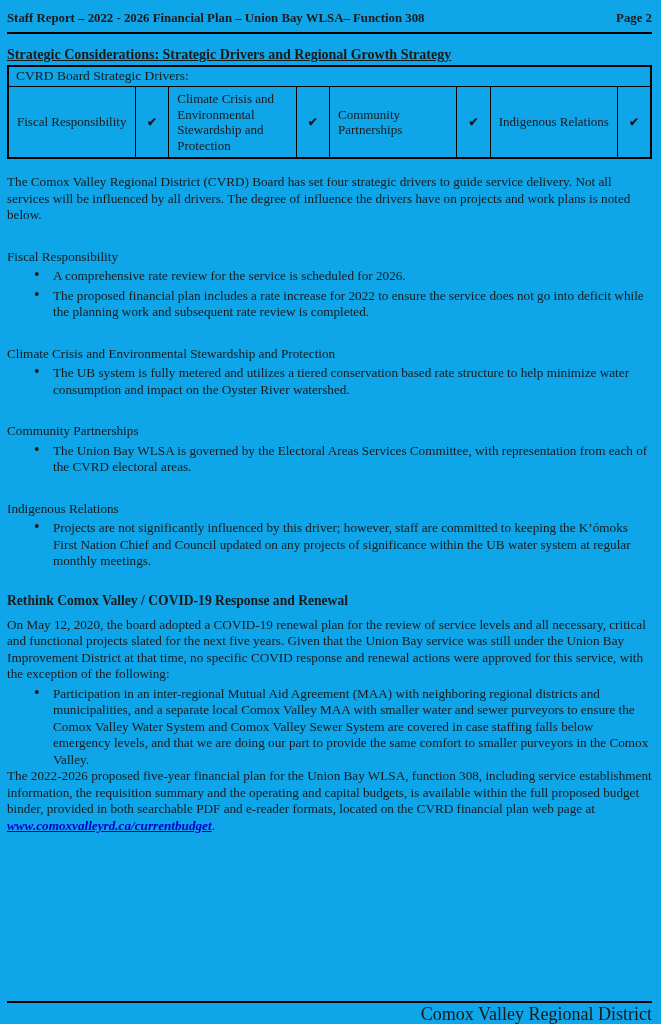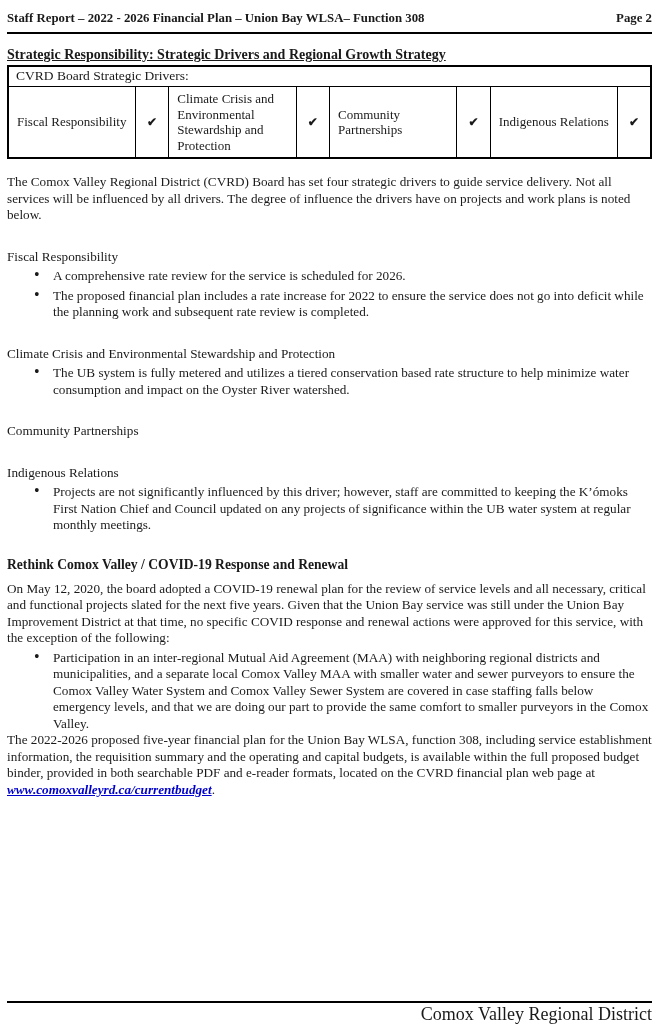--- a/index.html
+++ b/index.html
@@ -2,21 +2,21 @@
 <html><head>
 <meta charset="utf-8">
 <style>
   * { box-sizing: border-box; }
   html, body { margin: 0; padding: 0; background: #e8e8e8; }
   .page {
     position: relative;
     width: 661px;
     height: 1024px;
     margin: 0 auto;
-    background: #ffffff;
+    background: #0ea5e9;
     color: #1a1a1a;
     font-family: "Liberation Serif", "DejaVu Serif", serif;
     font-size: 13.2px;
     line-height: 16.5px;
     padding: 10px 9px 0 7px;
     overflow: hidden;
   }
   .doc-header {
     display: flex;
     justify-content: space-between;
@@ -106,21 +106,21 @@
 </head>
 <body>
 
 <div class="page">
 
   <div class="doc-header">
     <span>Staff Report – 2022 - 2026 Financial Plan – Union Bay WLSA– Function 308</span>
     <span>Page 2</span>
   </div>
 
-  <h1 class="sec-title">Strategic Responsibility: Strategic Drivers and Regional Growth Strategy</h1>
+  <h1 class="sec-title">Strategic Considerations: Strategic Drivers and Regional Growth Strategy</h1>
 
   <table class="drivers">
     <tbody>
       <tr>
         <td class="caption" colspan="8">CVRD Board Strategic Drivers:</td>
       </tr>
       <tr>
         <td class="driver-label">Fiscal Responsibility</td>
         <td class="driver-check">✔</td>
         <td class="driver-label">Climate Crisis and Environmental Stewardship and Protection</td>
@@ -140,20 +140,23 @@
     <li>A comprehensive rate review for the service is scheduled for 2026.</li>
     <li>The proposed financial plan includes a rate increase for 2022 to ensure the service does not go into deficit while the planning work and subsequent rate review is completed.</li>
   </ul>
 
   <p class="subhead">Climate Crisis and Environmental Stewardship and Protection</p>
   <ul class="bullets">
     <li>The UB system is fully metered and utilizes a tiered conservation based rate structure to help minimize water consumption and impact on the Oyster River watershed.</li>
   </ul>
 
   <p class="subhead">Community Partnerships</p>
+  <ul class="bullets">
+    <li>The Union Bay WLSA is governed by the Electoral Areas Services Committee, with representation from each of the CVRD electoral areas.</li>
+  </ul>
 
   <p class="subhead">Indigenous Relations</p>
   <ul class="bullets">
     <li>Projects are not significantly influenced by this driver; however, staff are committed to keeping the K’ómoks First Nation Chief and Council updated on any projects of significance within the UB water system at regular monthly meetings.</li>
   </ul>
 
   <h2 class="bold-head tight">Rethink Comox Valley / COVID-19 Response and Renewal</h2>
   <p>On May 12, 2020, the board adopted a COVID-19 renewal plan for the review of service levels and all necessary, critical and functional projects slated for the next five years. Given that the Union Bay service was still under the Union Bay Improvement District at that time, no specific COVID response and renewal actions were approved for this service, with the exception of the following:</p>
   <ul class="bullets">
     <li>Participation in an inter-regional Mutual Aid Agreement (MAA) with neighboring regional districts and municipalities, and a separate local Comox Valley MAA with smaller water and sewer purveyors to ensure the Comox Valley Water System and Comox Valley Sewer System are covered in case staffing falls below emergency levels, and that we are doing our part to provide the same comfort to smaller purveyors in the Comox Valley.</li>

